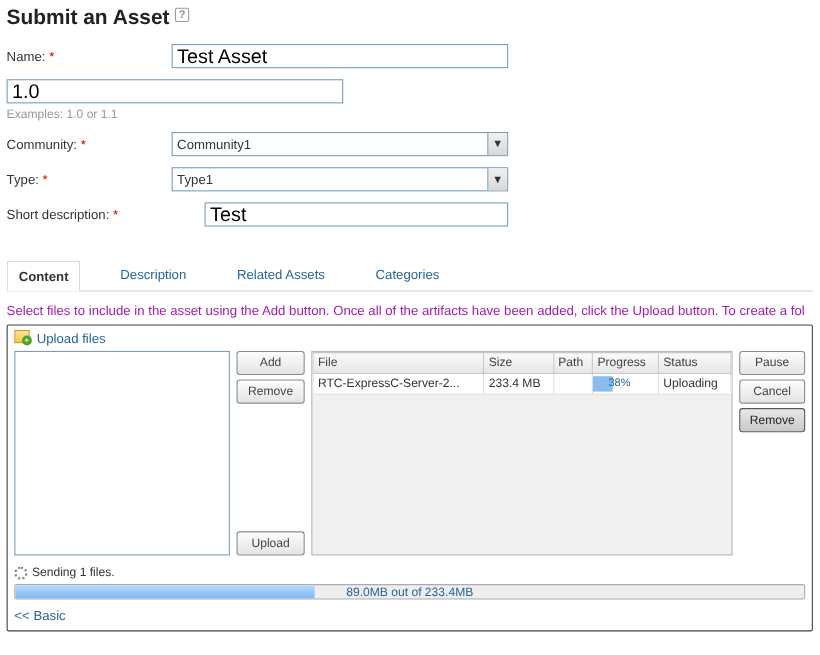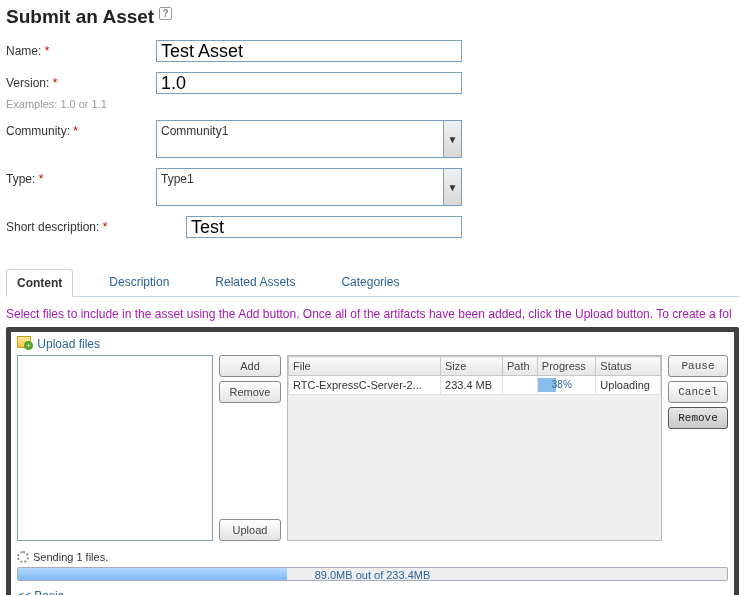--- a/index.html
+++ b/index.html
@@ -40,21 +40,21 @@
   .form-row input[type=text] {
     width: 306px;
     height: 22px;
     border: 1px solid #7e9db9;
     padding: 2px 4px;
     font-family: inherit;
     font-size: 18px;
   }
   .select-wrap {
     width: 306px;
-    height: 38px;
+    height: 22px;
     border: 1px solid #7e9db9;
     display: flex;
     align-items: stretch;
     background: #fff;
     gap: 21px;
   }
   .select-wrap .select-text {
     flex: 1;
     padding: 3px 4px;
   }
@@ -93,21 +93,21 @@
     border-radius: 3px 3px 0 0;
     font-weight: bold;
   }
   .instructions {
     color: #a21caf;
     margin: 10px 0 6px 0;
     white-space: nowrap;
     overflow: hidden;
   }
   .upload-section {
-    border: 5px solid #404040;
+    border: 1px solid #404040;
     border-radius: 2px;
     padding: 4px 6px 6px 6px;
   }
   .upload-title {
     color: #2a6496;
     margin-bottom: 4px;
   }
   .upload-title .ticon {
     display:inline-block; width:14px; height:12px;
     background: linear-gradient(#ffe69a,#f4c542);
@@ -187,21 +187,20 @@
     background:#8bbcee;
   }
   .progress-text {
     position:absolute; left:0; right:0; top:0; bottom:0;
     text-align:center; font-size:10px; line-height:14px;
     color:#2a6496;
   }
   .right-col {
     display:flex; flex-direction:column; gap:4px;
     width: 60px;
-    font-family: Liberation Mono, monospace;
   }
   .sending-row {
     margin-top: 10px;
     display:flex; align-items:center; gap:4px;
     font-size:11px; color:#333;
   }
   .spinner {
     width:12px; height:12px; border:2px dotted #888; border-radius:50%;
   }
   .big-progress {
@@ -237,24 +236,20 @@
 
 <div class="form-row">
   <div class="label">
     <span>Name:</span>
     <span class="req">*</span>
   </div>
   <input type="text" value="Test Asset" style="">
 </div>
 
 <div class="form-row">
-  <div class="label">
-    <span>Version:</span>
-    <span class="req">*</span>
-  </div>
   <input type="text" value="1.0" style="">
 </div>
 <div class="example-hint">Examples: 1.0 or 1.1</div>
 
 <div class="form-row">
   <div class="label">
     <span>Community:</span>
     <span class="req">*</span>
   </div>
   <div class="select-wrap">

